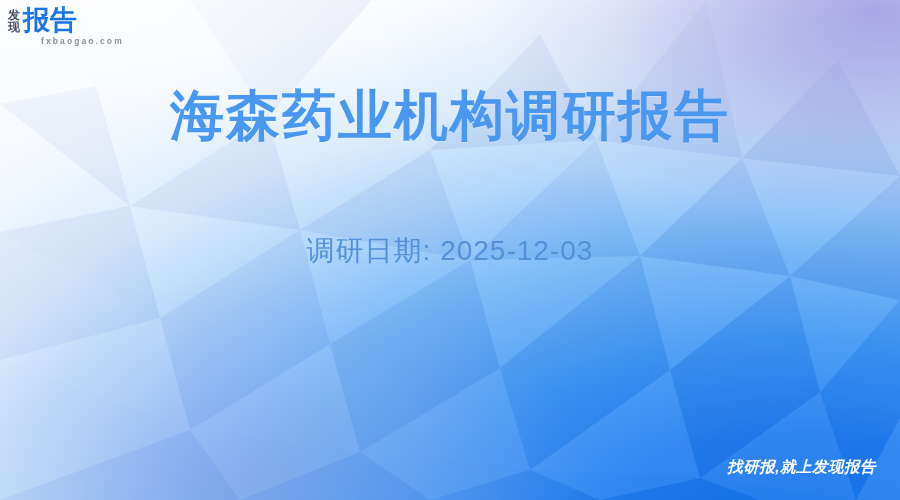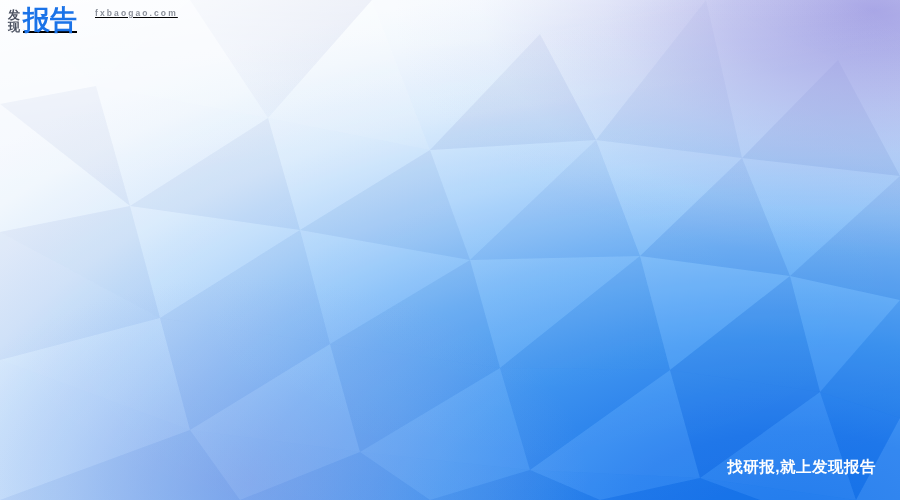--- a/index.html
+++ b/index.html
@@ -71,22 +71,21 @@
     margin-right: 3px;
   }
   .logo-stack span {
     font-size: 12px;
     font-weight: 700;
     color: #4a5160;
     letter-spacing: 0px;
   }
   .logo-right {
     display: flex;
-    flex-direction: row;
-    text-decoration: underline;
+    flex-direction: column;
   }
   .logo-main {
     font-size: 27px;
     font-weight: 800;
     color: #1a73e8;
     line-height: 1.05;
     letter-spacing: 0px;
   }
   .logo-url {
     font-size: 8.5px;
@@ -125,20 +124,21 @@
     letter-spacing: 1px;
   }
 
   
   .tagline {
     position: absolute;
     right: 24px;
     bottom: 22px;
     font-size: 15.5px;
     font-weight: 700;
+    font-style: italic;
     color: #ffffff;
     letter-spacing: 0.5px;
     z-index: 6;
     white-space: nowrap;
   }
 </style>
 </head>
 <body>
 
 <div class="cover">
@@ -224,16 +224,20 @@
     <div class="logo-stack">
       <span>发</span>
       <span>现</span>
     </div>
     <div class="logo-right">
       <div class="logo-main">报告</div>
       <div class="logo-url">fxbaogao.com</div>
     </div>
   </div>
 
+  <div class="center">
+    <h1 class="title">海森药业机构调研报告</h1>
+    <p class="subtitle">调研日期: 2025-12-03</p>
+  </div>
 
   <div class="tagline">找研报,就上发现报告</div>
 
 </div>
 
 </body></html>

